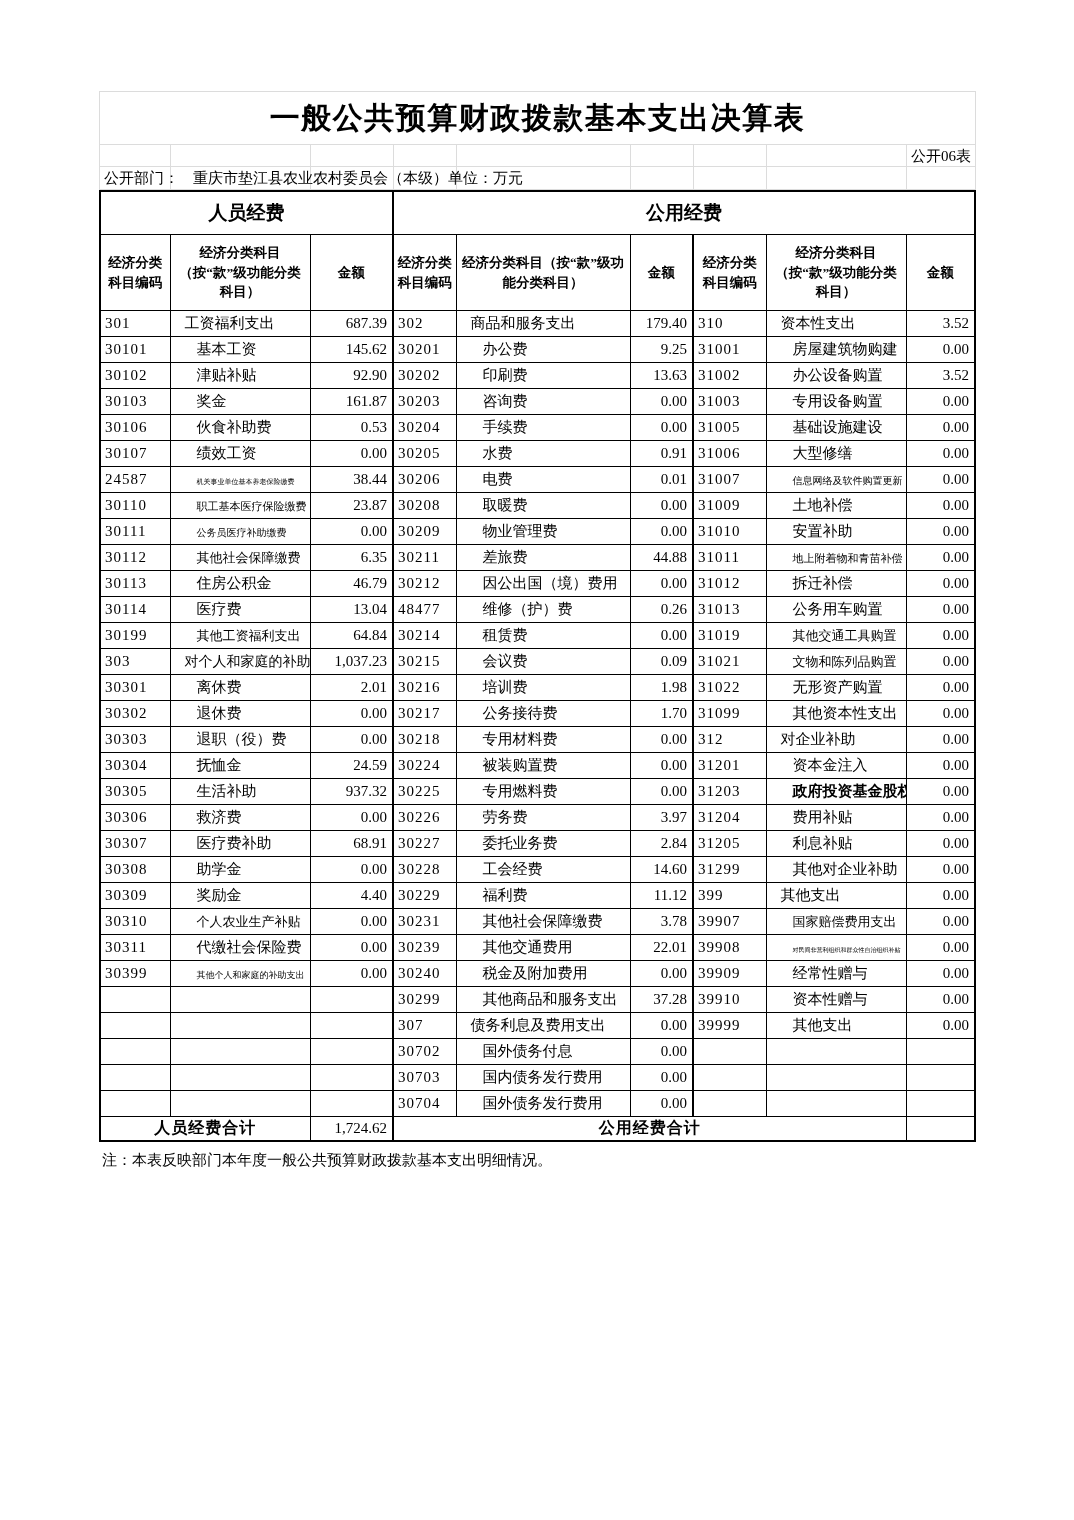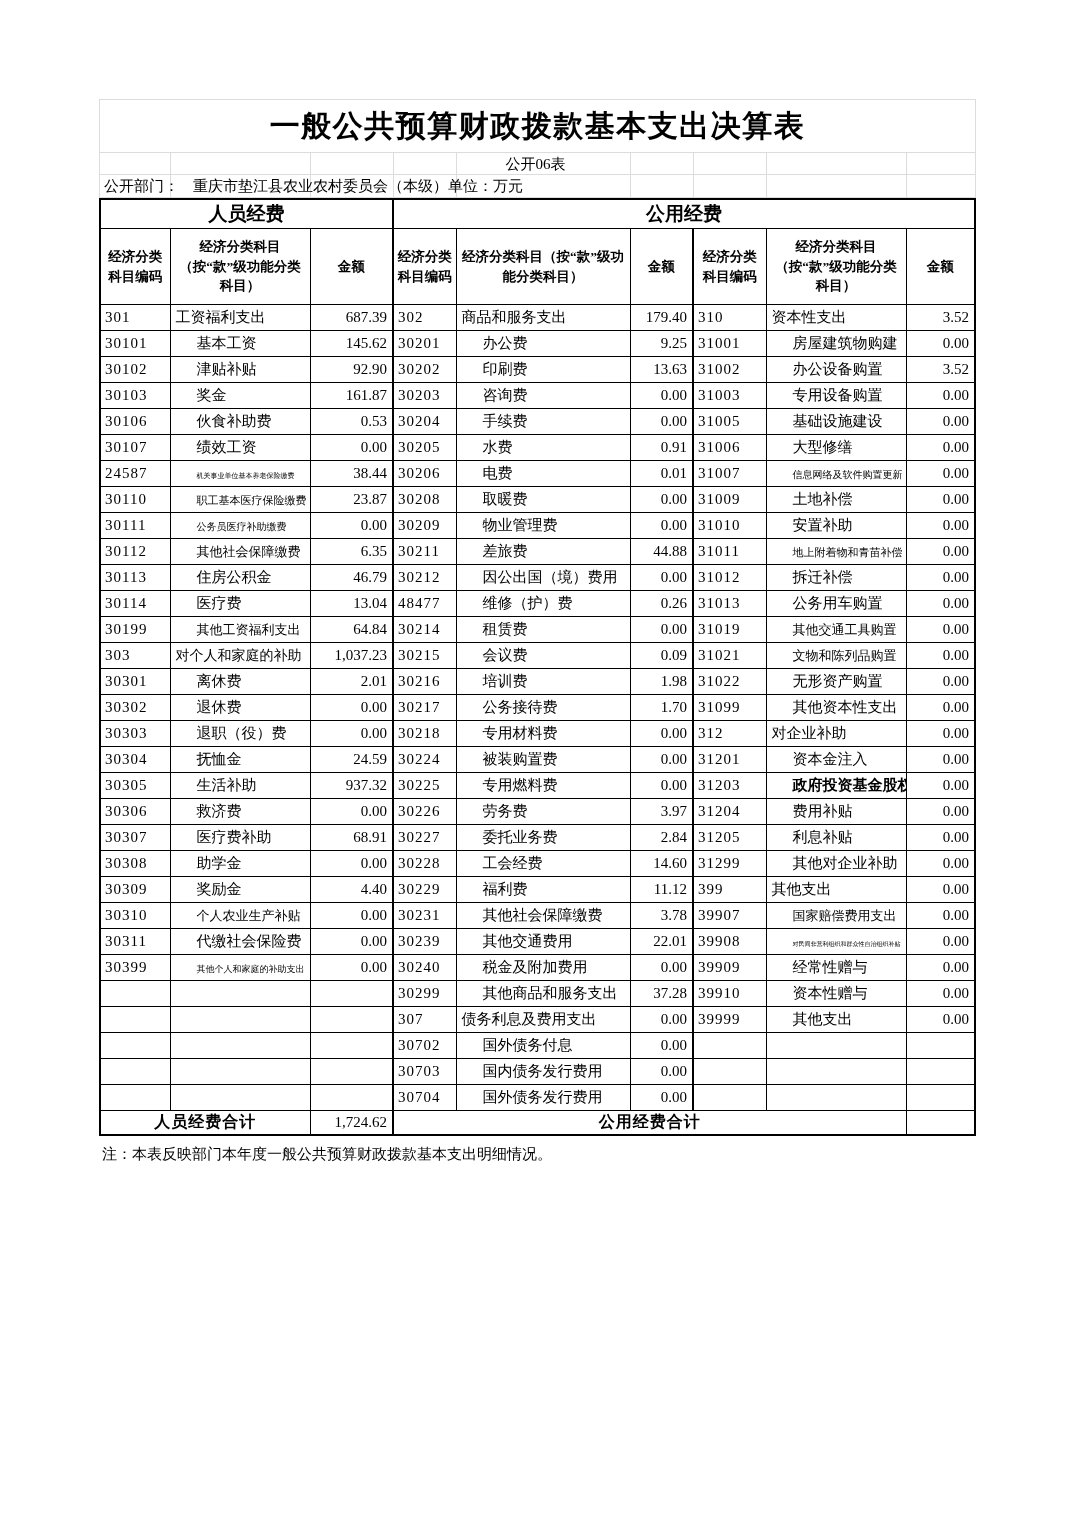--- a/index.html
+++ b/index.html
@@ -1,49 +1,49 @@
 <!DOCTYPE html>
 <html><head>
 <meta charset="utf-8">
 <style>
   html,body{margin:0;padding:0;}
   body{
     width:1074px;height:1520px;background:#ffffff;color:#000;
     font-family:"Liberation Serif","DejaVu Serif",serif;
     position:relative;
   }
-  .sheet{position:absolute;left:99px;top:99px;width:877px;}
+  .sheet{position:absolute;left:99px;top:91px;width:877px;}
   .head{border:1px solid #dcdcdc;box-sizing:border-box;}
   .title-row{height:52px;display:flex;align-items:center;justify-content:center;border-bottom:1px solid #dcdcdc;}
   .title-row h1{margin:0;font-size:30px;font-weight:bold;letter-spacing:1.5px;}
   .meta-row{
     height:22px;line-height:22px;font-size:15px;box-sizing:border-box;
     background-image:
       linear-gradient(#dcdcdc,#dcdcdc),linear-gradient(#dcdcdc,#dcdcdc),
       linear-gradient(#dcdcdc,#dcdcdc),linear-gradient(#dcdcdc,#dcdcdc),
       linear-gradient(#dcdcdc,#dcdcdc),linear-gradient(#dcdcdc,#dcdcdc),
       linear-gradient(#dcdcdc,#dcdcdc),linear-gradient(#dcdcdc,#dcdcdc);
     background-repeat:no-repeat;
     background-size:1px 100%;
     background-position:70px 0,210px 0,293px 0,356px 0,530px 0,593px 0,666px 0,806px 0;
   }
-  .meta-1{text-align:center;padding-right:4px;border-bottom:1px solid #dcdcdc;}
+  .meta-1{text-align:right;padding-right:4px;border-bottom:1px solid #dcdcdc;}
   .meta-2{display:flex;justify-content:flex-start;padding:0 4px;}
   .meta-2 .dept-label{margin-right:14px;}
 
   table.main{border-collapse:collapse;table-layout:fixed;width:875px;border:2px solid #000;}
   table.main th,table.main td{border:1px solid #000;overflow:hidden;box-sizing:border-box;}
   .gs{border-left:2px solid #000 !important;}
-  th.group-th{font-size:19px;font-weight:bold;text-align:center;height:27px;padding:1px;}
+  th.group-th{font-size:19px;font-weight:bold;text-align:center;height:27px;padding:8px;}
   th.col-th{font-size:13.5px;font-weight:bold;text-align:center;height:76px;vertical-align:middle;padding:2px 3px;line-height:1.45;}
   tbody td{height:26px;font-size:15px;padding:0;vertical-align:middle;}
   td.code{padding-left:4px;text-align:left;font-size:15px;letter-spacing:1px;}
   td.subject{white-space:nowrap;}
   td.subject span{display:inline-block;white-space:nowrap;}
-  td.subject.parent{padding-left:5px;}
+  td.subject.parent{padding-left:14px;}
   td.subject.sub{padding-left:26px;}
   td.amount{text-align:right;padding-right:5px;}
   tfoot td{border-top:2px solid #000;height:24px;font-size:15px;}
   tfoot .foot-label{font-weight:bold;text-align:center;font-size:16px;letter-spacing:1px;}
   .note{margin-top:9px;font-size:15px;padding-left:3px;}
 </style>
 </head>
 <body>
 
 <div class="sheet">

